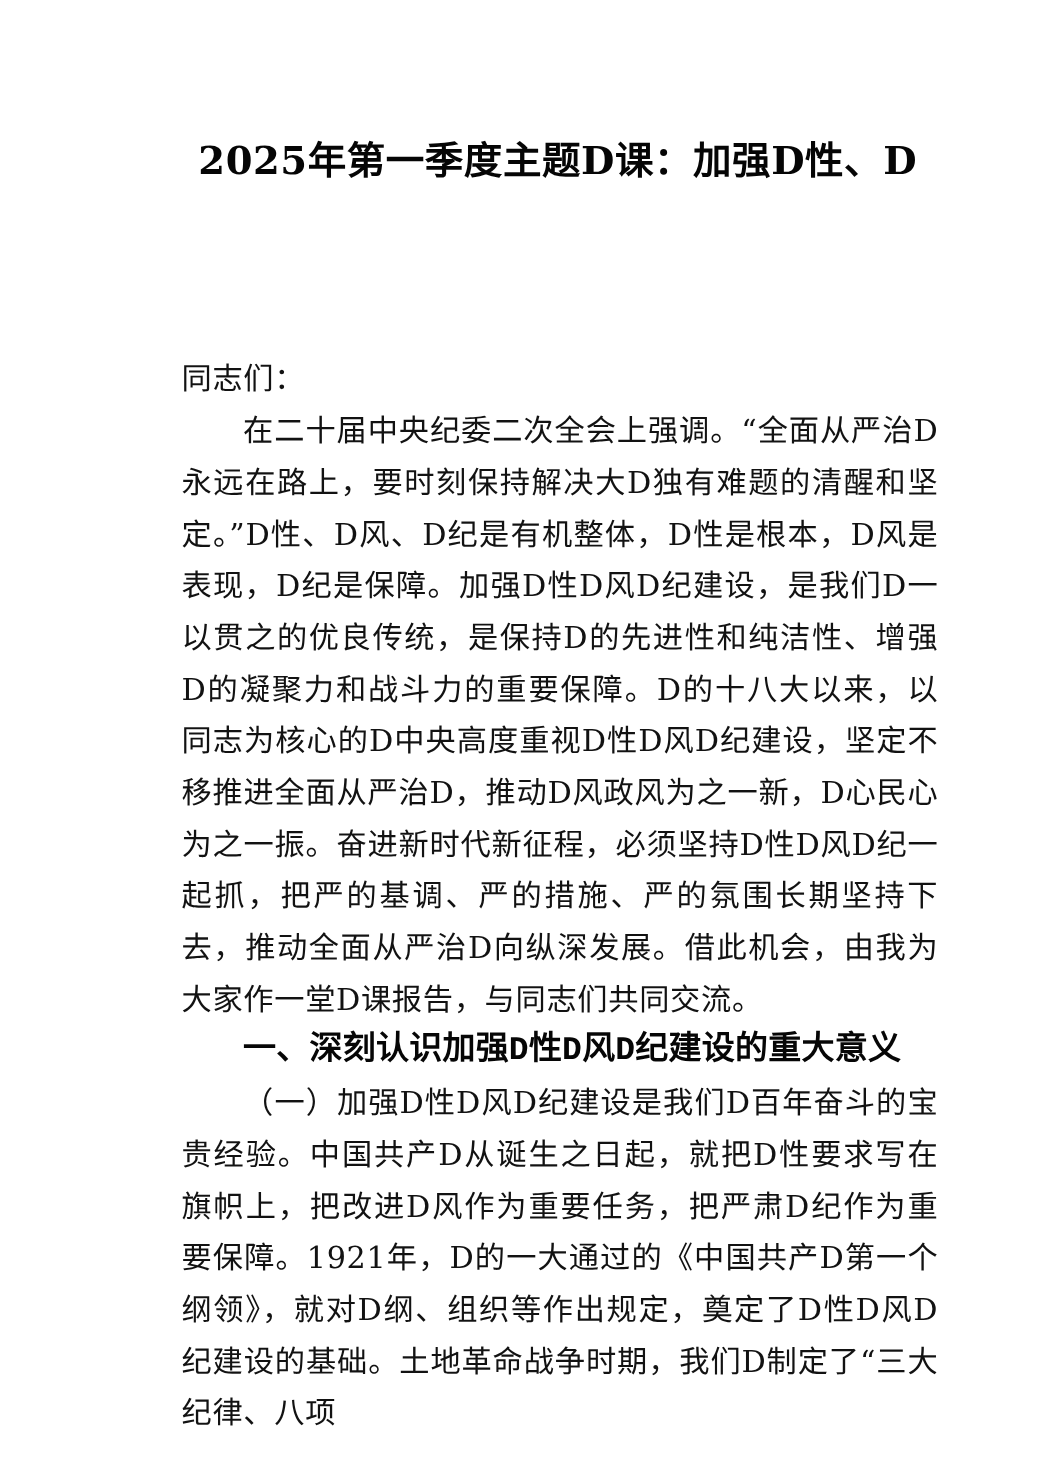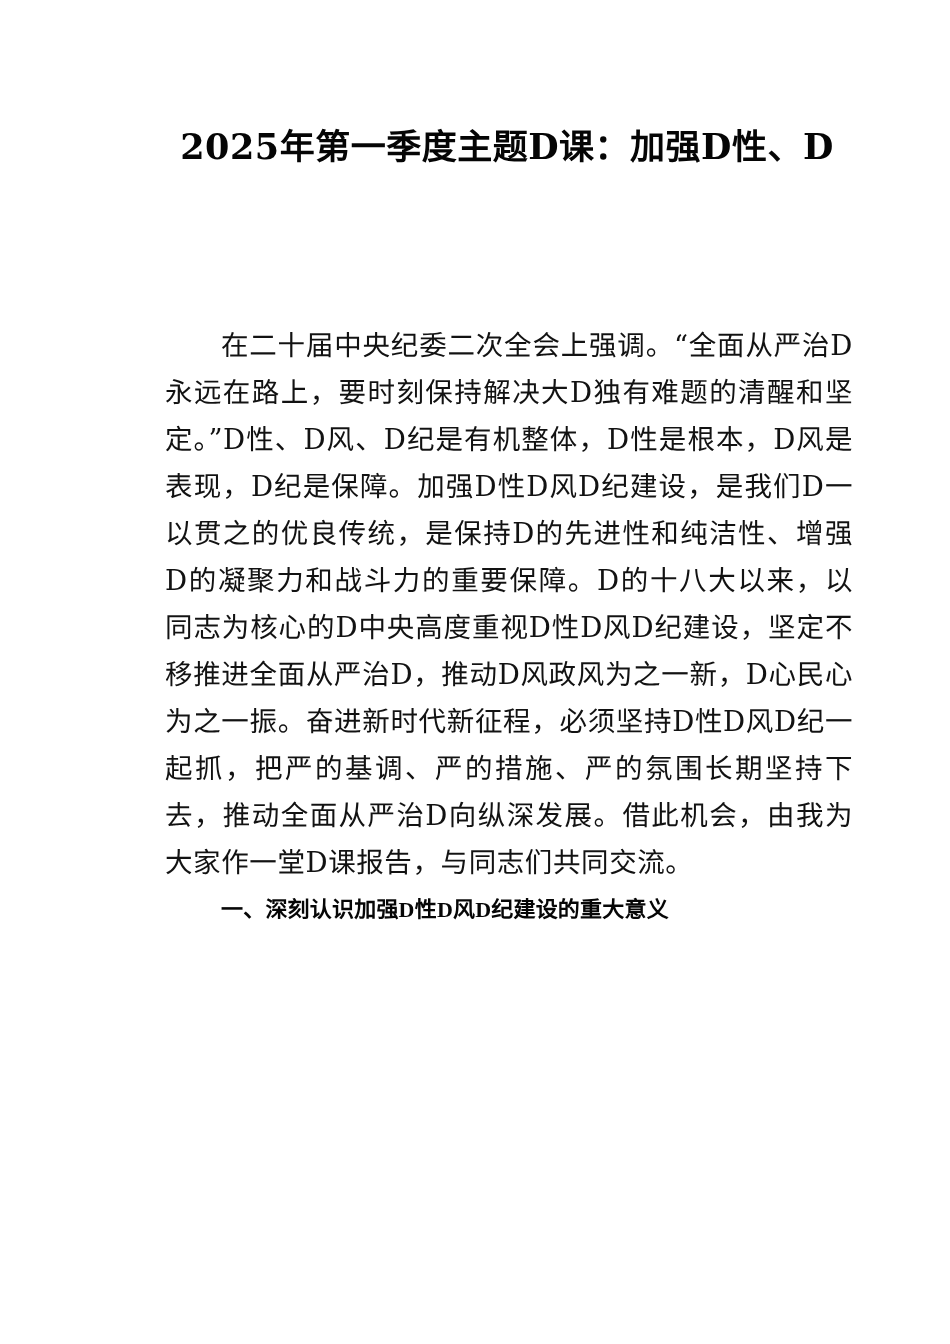--- a/index.html
+++ b/index.html
@@ -68,43 +68,45 @@
   .para.salutation {
     text-indent: 0;
   }
 
   .para.indent2 {
     text-indent: 56px;
   }
 
   
   .heading1 {
-    font-family: Liberation Serif, serif;
+    font-family: Liberation Mono, monospace;
     font-weight: 700;
-    font-size: 22px;
+    font-size: 30px;
     line-height: 47px;
     letter-spacing: 0.2px;
     color: #060606;
     margin: 0;
     text-indent: 56px;
     white-space: nowrap;
   }
 </style>
 </head>
 <body>
 
 <div class="page">
 
   <div class="doc-title">
     <span class="tline">2025年第一季度主题D课：加强D性、D</span>
   </div>
 
   <div class="body-block">
 
+    <p class="para salutation">同志们：</p>
 
     <p class="para indent2">在二十届中央纪委二次全会上强调。“全面从严治D永远在路上，要时刻保持解决大D独有难题的清醒和坚定。”D性、D风、D纪是有机整体，D性是根本，D风是表现，D纪是保障。加强D性D风D纪建设，是我们D一以贯之的优良传统，是保持D的先进性和纯洁性、增强D的凝聚力和战斗力的重要保障。D的十八大以来，以同志为核心的D中央高度重视D性D风D纪建设，坚定不移推进全面从严治D，推动D风政风为之一新，D心民心为之一振。奋进新时代新征程，必须坚持D性D风D纪一起抓，把严的基调、严的措施、严的氛围长期坚持下去，推动全面从严治D向纵深发展。借此机会，由我为大家作一堂D课报告，与同志们共同交流。</p>
 
     <p class="heading1">一、深刻认识加强D性D风D纪建设的重大意义</p>
 
+    <p class="para indent2">（一）加强D性D风D纪建设是我们D百年奋斗的宝贵经验。中国共产D从诞生之日起，就把D性要求写在旗帜上，把改进D风作为重要任务，把严肃D纪作为重要保障。1921年，D的一大通过的《中国共产D第一个纲领》，就对D纲、组织等作出规定，奠定了D性D风D纪建设的基础。土地革命战争时期，我们D制定了“三大纪律、八项</p>
 
   </div>
 
 </div>
 
 </body></html>

